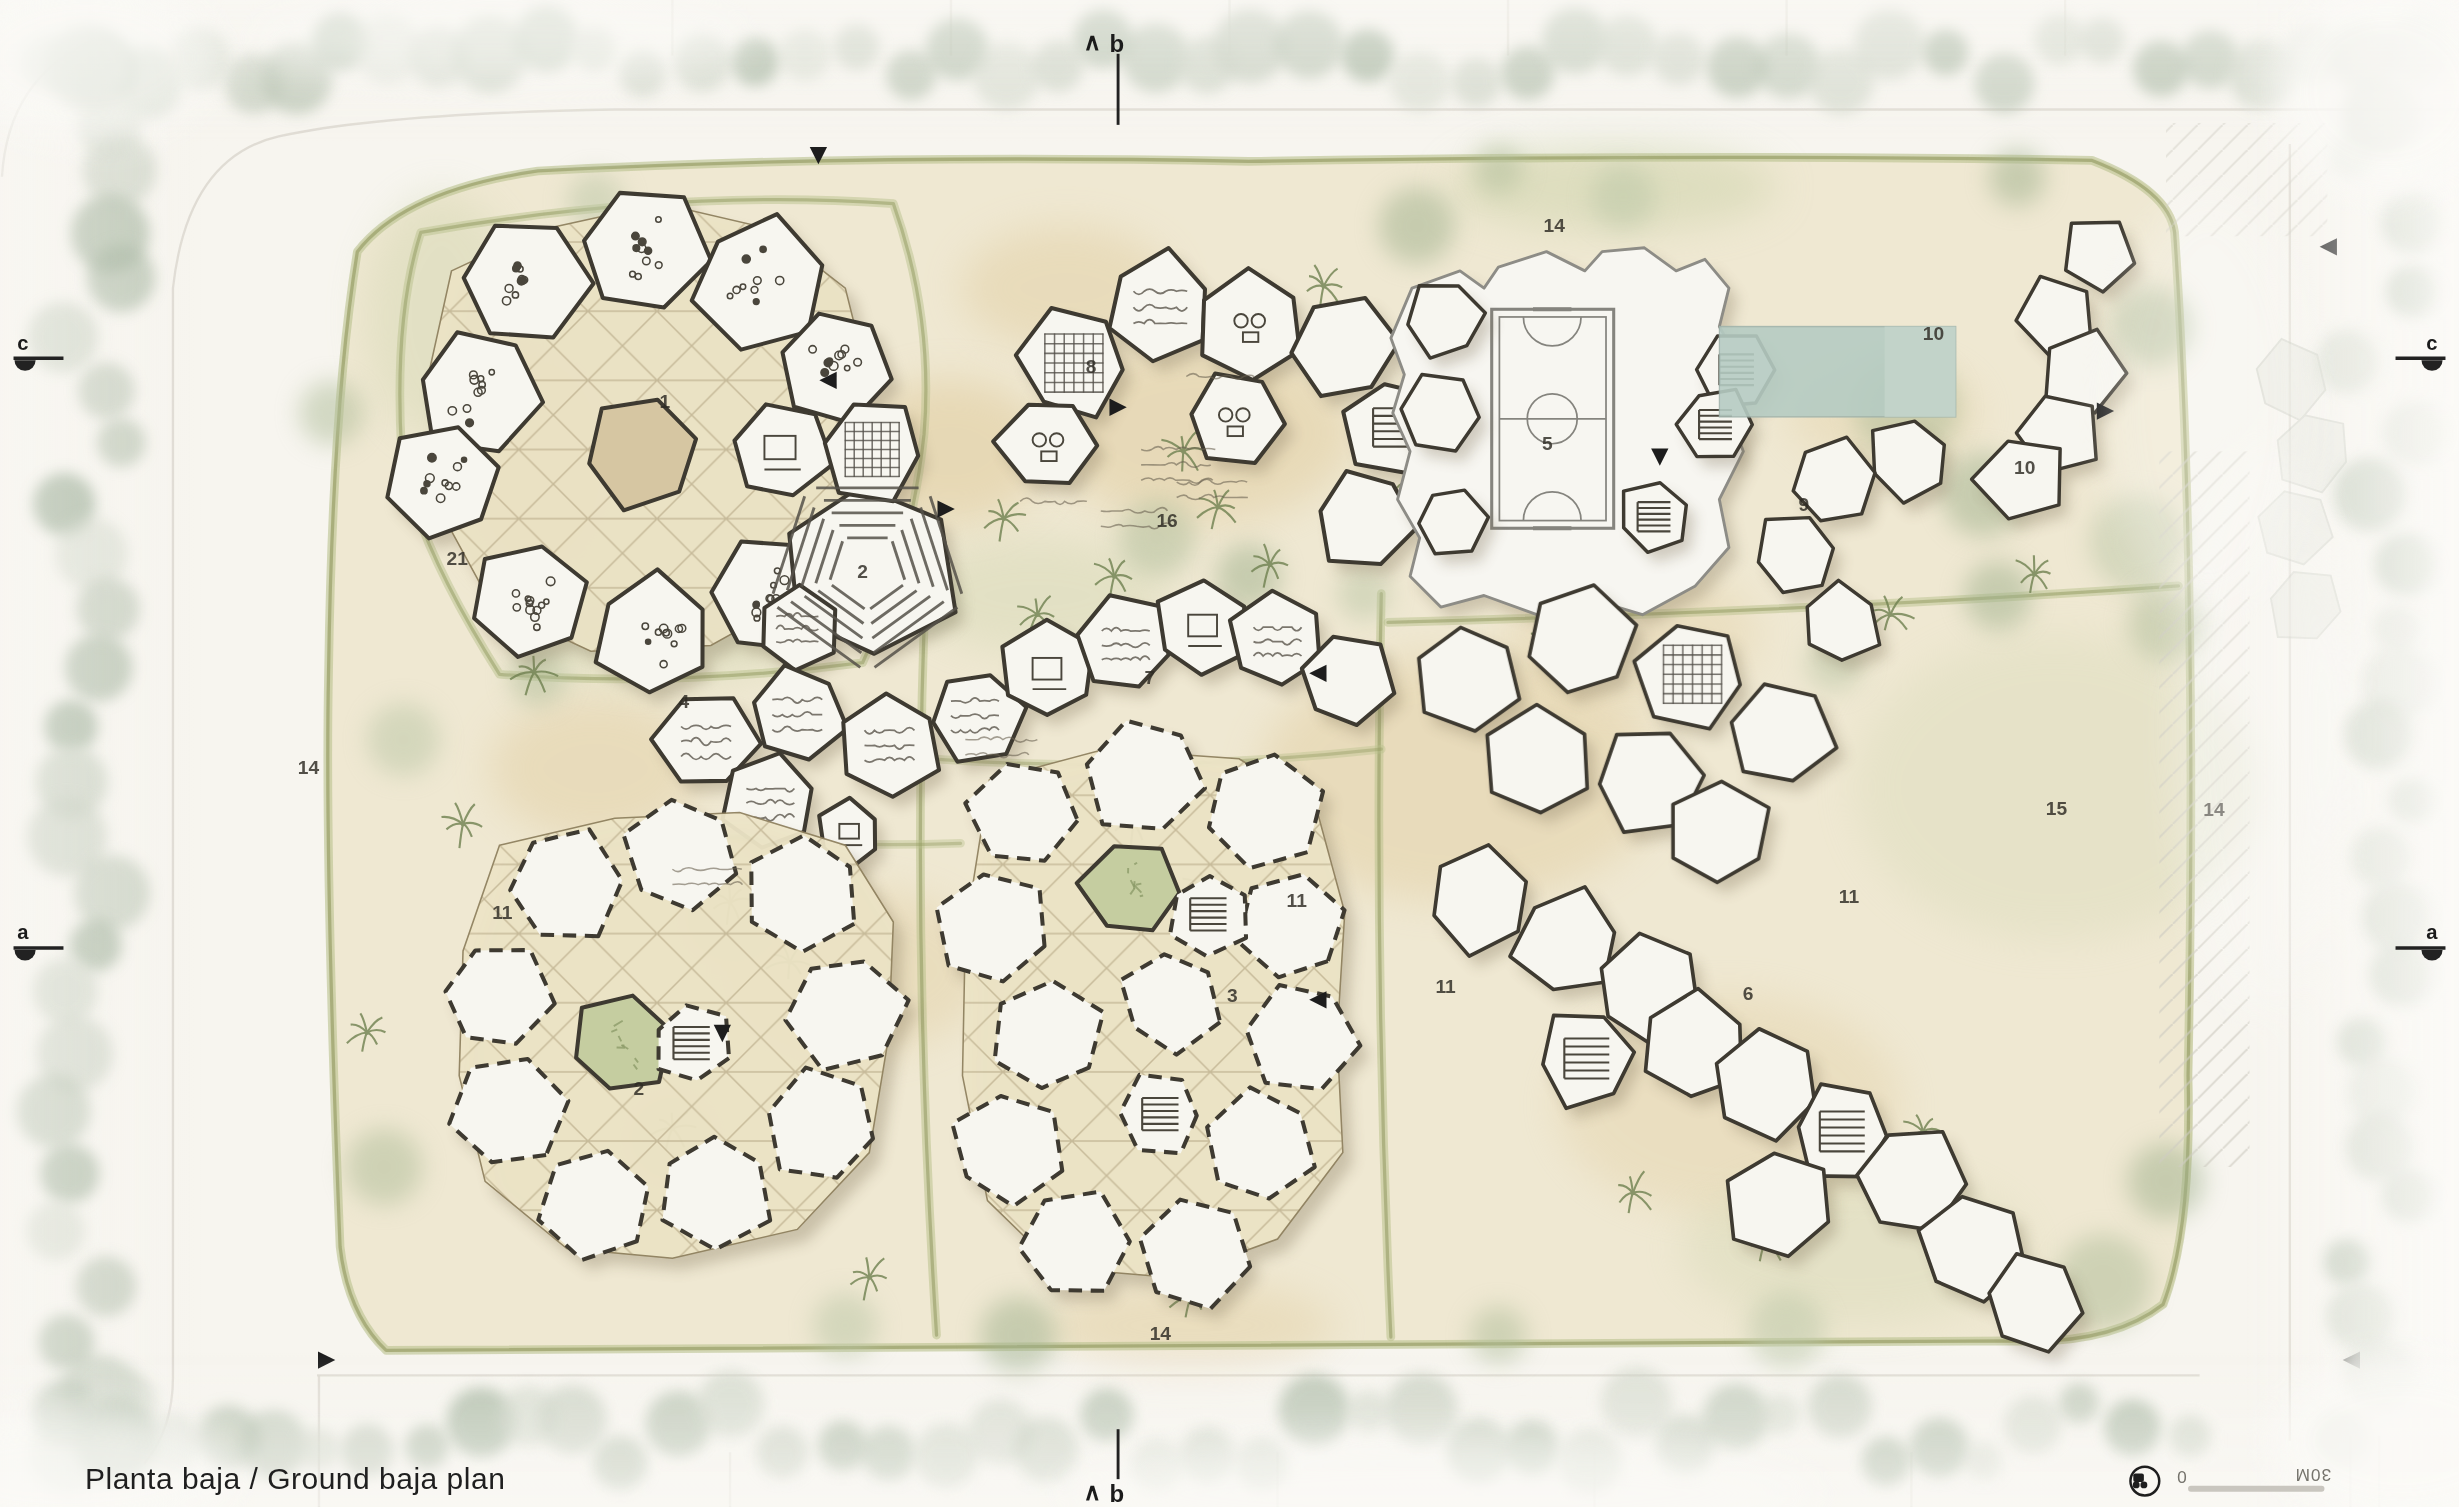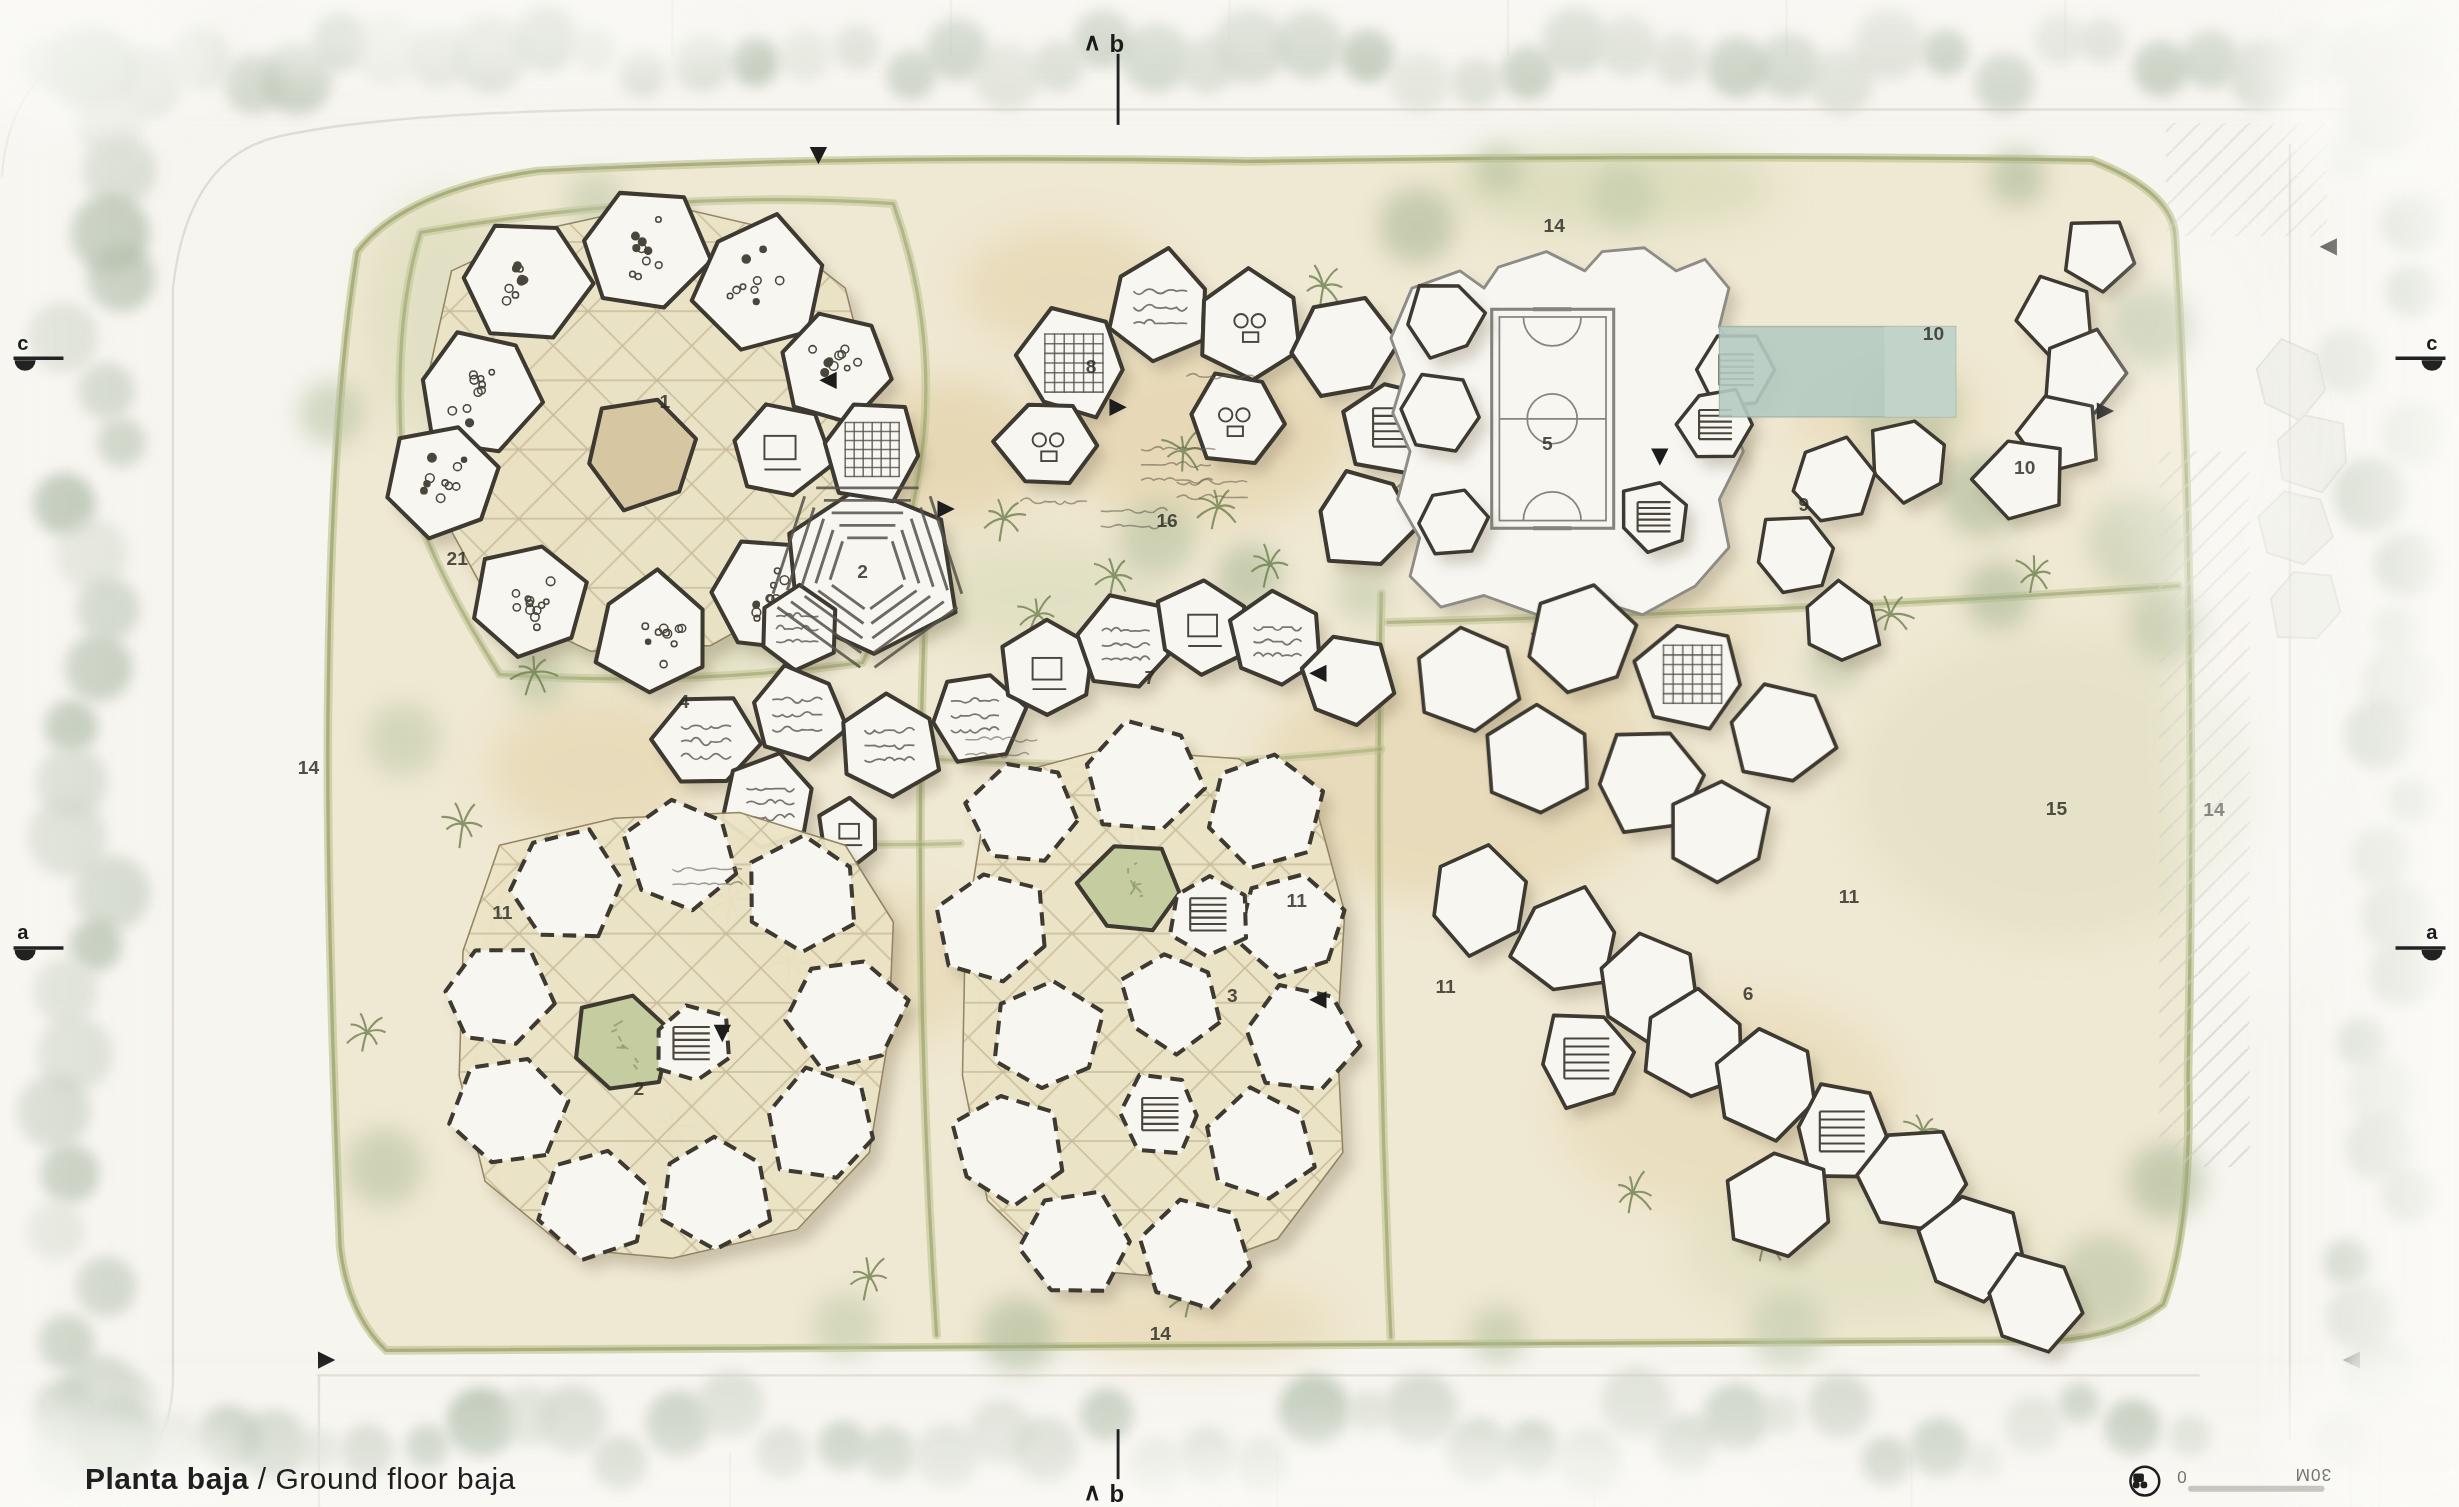--- a/index.html
+++ b/index.html
@@ -1,21 +1,21 @@
 <!DOCTYPE html>
 <html><head>
 <meta charset="utf-8">
 <style>
   html,body{margin:0;padding:0;background:#f7f5ef;}
   .stage{position:relative;width:2459px;height:1507px;overflow:hidden;
          font-family:"Liberation Sans",sans-serif;}
   svg{position:absolute;left:0;top:0;}
   .planTitle{position:absolute;left:85px;top:1462px;font-size:30px;color:#1f1f1f;
              letter-spacing:0.5px;white-space:nowrap;}
-  .planTitle b{font-weight:700;}
+  .planTitle b{font-weight:400;}
   .secT{font:700 25px "Liberation Sans",sans-serif;fill:#1b1b1b;}
   .secC{font:700 21px "Liberation Sans",sans-serif;fill:#1b1b1b;}
   .scaleT{font:400 18px "Liberation Sans",sans-serif;fill:#75736c;letter-spacing:1px;}
   .lbl{font:700 20px "Liberation Sans",sans-serif;fill:#2e2b24;opacity:.82;}
 </style>
 </head>
 <body>
 
 <div class="stage">
 <svg id="plan" width="2459" height="1507" viewBox="0 0 2560 1569">
@@ -1358,15 +1358,15 @@
     <circle cx="2224" cy="1546" r="3.6" fill="#1e1e1e"></circle>
     <circle cx="2232" cy="1546" r="3.6" fill="#1e1e1e"></circle>
   </g>
   <g>
     <text class="scaleT" text-anchor="middle" x="2271" y="1546" transform="rotate(180 2271 1539)">0</text>
     <rect x="2278" y="1547" width="142" height="6" rx="3" fill="#c9c6bf"></rect>
     <text class="scaleT" text-anchor="middle" x="2408" y="1543" transform="rotate(180 2408 1536)">30M</text>
   </g>
 </svg>
 
-<div class="planTitle"><b>Planta baja</b><span> / </span><span>Ground floor baja</span></div>
+<div class="planTitle"><b>Planta baja</b><span> / </span><span>Ground baja plan</span></div>
 </div>
 
 
 </body></html>

